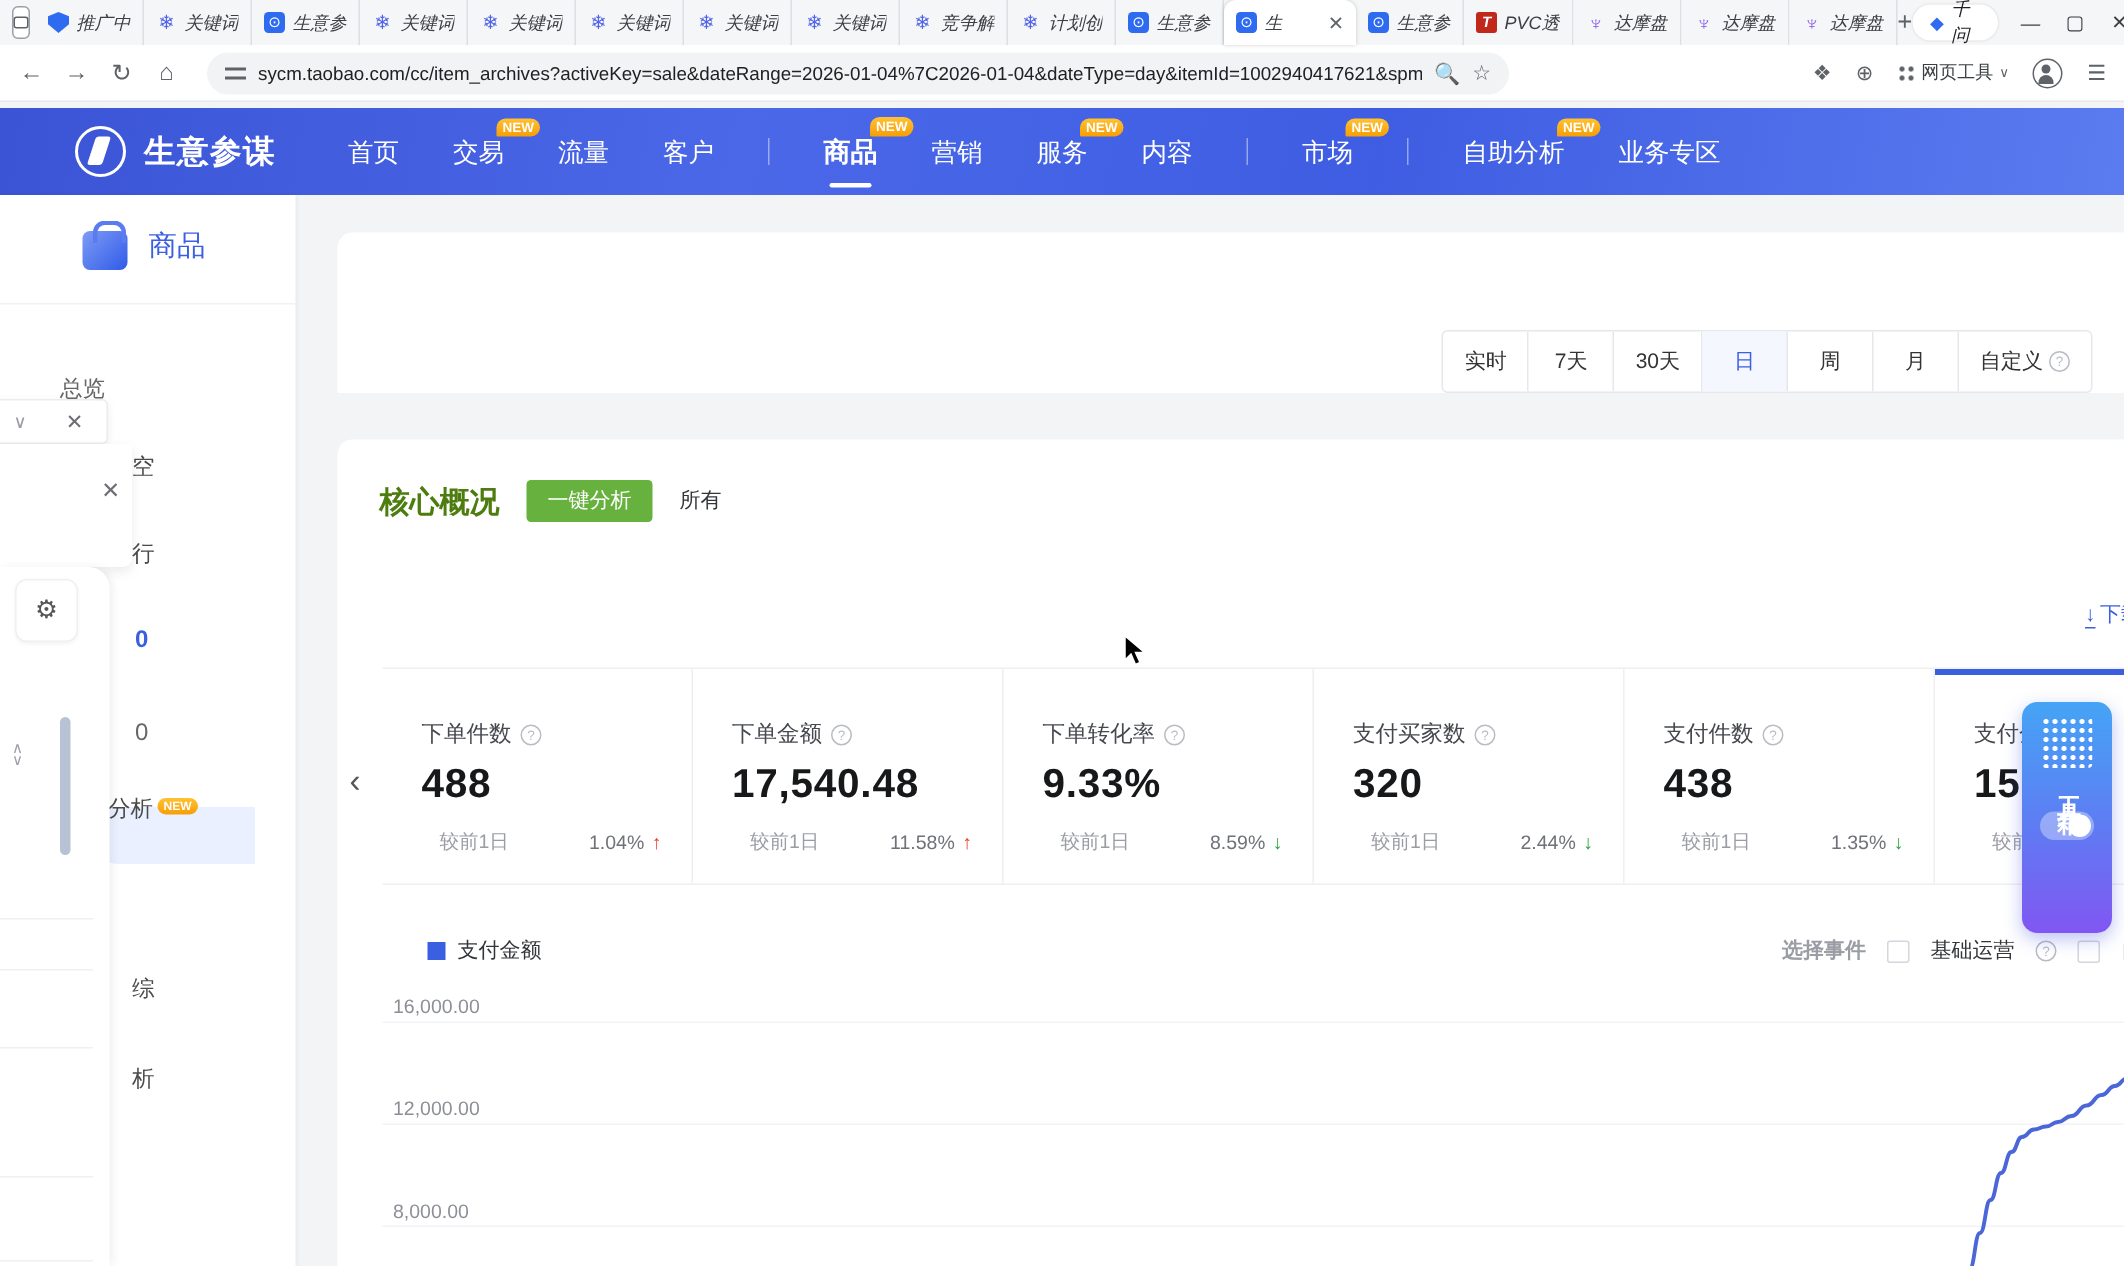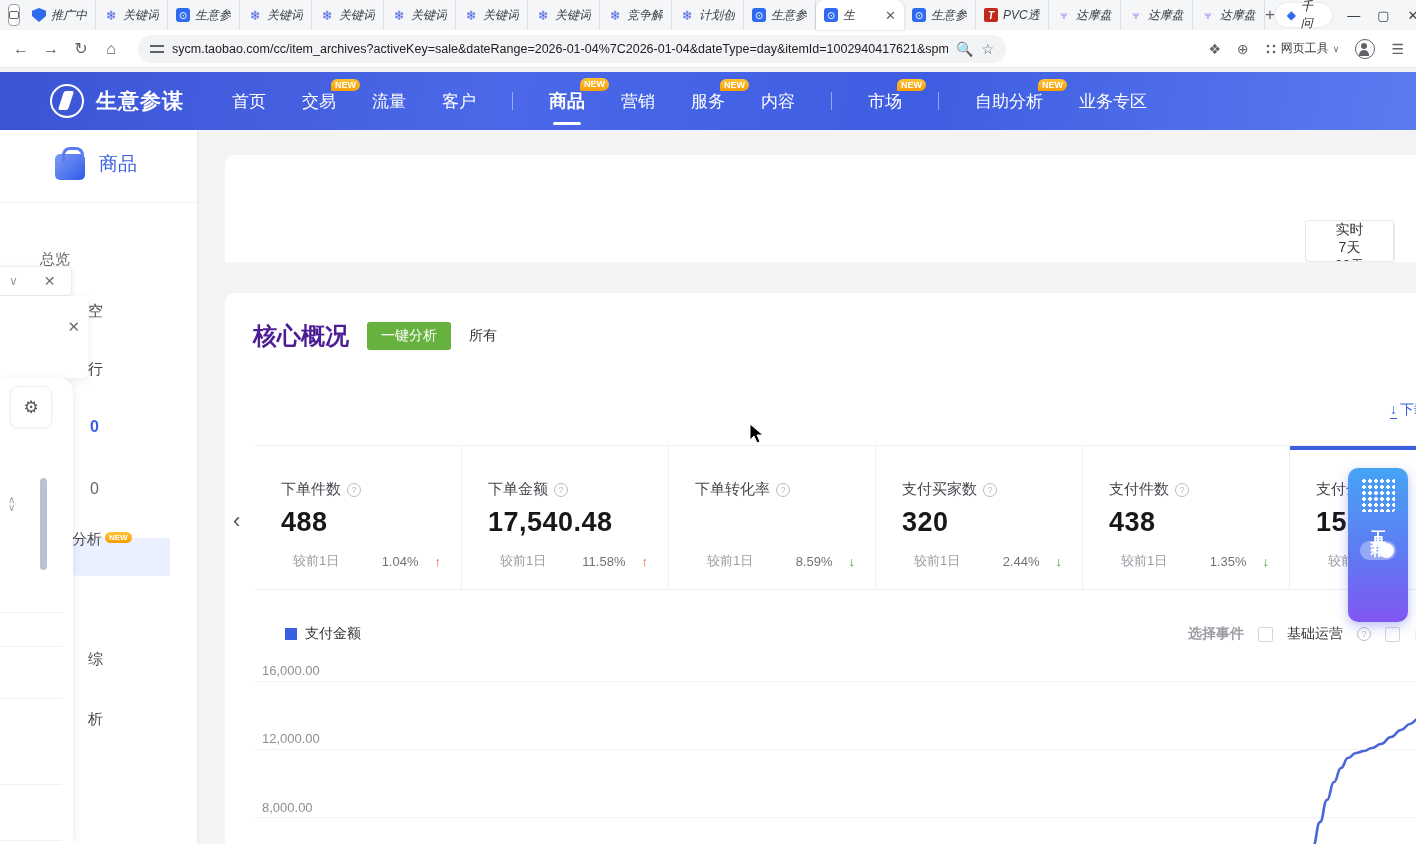--- a/index.html
+++ b/index.html
@@ -87,44 +87,44 @@
   #subtabs { position:absolute; left:253px; top:172px; display:flex; align-items:center; gap:26px; font-size:15px; color:#3c3c3c; }
   .stab { display:flex; align-items:center; gap:5px; position:relative; white-space:nowrap; }
   .stab .s-ico { font-size:13px; color:#6d6d74; }
   .stab.active { color:#3a5fe0; font-weight:bold; }
   .stab.active .s-ico { color:#3a5fe0; }
   .stab .new-badge { top:-13px; right:-8px; }
   #subtabs-right { position:absolute; right:0px; top:172px; display:flex; gap:24px; font-size:15px; color:#3c3c3c; width:240px; overflow:hidden; }
   .stat-time { position:absolute; left:253px; top:232px; font-size:14px; color:#8a8f99; }
   .stat-time b { color:#8a8f99; font-weight:normal; }
 
-  #date-seg { position:absolute; right:21px; top:220px; height:42px; display:flex; background:#fff; border:1px solid #e6e7ec; border-radius:4px; overflow:hidden; z-index:5;flex-direction:column; }
+  #date-seg { position:absolute; right:21px; top:220px; height:42px; display:flex; background:#fff; border:1px solid #e6e7ec; border-radius:4px; overflow:hidden; z-index:5; }
   .seg { min-width:57px; padding:0 14px; display:flex; align-items:center; justify-content:center; font-size:14px; color:#333; border-right:1px solid #e6e7ec; gap:4px; }
   .seg:last-child { border-right:none; }
   .seg.active { color:#3a5fe0; background:#f5f7ff; }
   .q-circle { width:14px; height:14px; border:1px solid #b9bcc4; border-radius:50%; color:#b9bcc4; font-size:9px; display:inline-flex; align-items:center; justify-content:center; }
 
   #main-card { position:absolute; left:225px; top:293px; width:1191px; height:551px; background:#fff; border-radius:10px 0 0 0; }
   #overview-head { position:absolute; left:28px; top:27px; display:flex; align-items:center; gap:18px; width:1160px; }
-  .ov-title { font-size:24px; font-weight:bold; color:#4c1d95; white-space:nowrap; }
+  .ov-title { font-size:20px; font-weight:bold; color:#4d7c0f; white-space:nowrap; }
   .analyze-btn { background:#67b23e; color:#fff; font-size:14px; padding:5px 14px; border-radius:3px; border:none; white-space:nowrap; }
   .ov-desc { font-size:14px; color:#8c8f96; white-space:nowrap; overflow:hidden; width:880px; }
   .ov-all { font-size:14px; color:#33353a; white-space:nowrap; }
   .dl-link { position:absolute; right:-12px; top:108px; color:#3a5fe0; font-size:14px; white-space:nowrap; }
   .dl-ico { display:inline-block; border-bottom:1.5px solid #3a5fe0; padding-bottom:1px; margin-right:3px; }
 
   
   #metrics { position:absolute; left:30px; top:152px; width:1161px; height:145px; display:flex; border-top:1px solid #efefef; border-bottom:1px solid #efefef; }
   .mcard { flex:0 0 207px; border-right:1px solid #efefef; padding:34px 0 0 26px; position:relative; }
   .mcard:last-child { border-right:none; flex:1; }
   .mcard.selected:before { content:""; position:absolute; left:0; top:0; right:0; height:4px; background:#3a5fe0; }
   .m-label { font-size:15px; color:#45484e; display:flex; align-items:center; gap:6px; }
   .m-value { font-size:27px; font-weight:bold; color:#17181a; margin-top:8px; letter-spacing:.5px; }
   .m-cmp { position:absolute; left:26px; right:20px; top:106px; display:flex; justify-content:space-between; font-size:13px; color:#9a9da4;margin-left:12px; }
-  .m-change { display:flex; gap:16px; align-items:center; color:#6f7278; }
+  .m-change { display:flex; gap:5px; align-items:center; color:#6f7278; }
   .arr-up { color:#e8472e; font-weight:bold; }
   .arr-down { color:#26a33a; font-weight:bold; }
   .carousel-left { position:absolute; left:8px; top:215px; font-size:22px; color:#555; }
 
   
   #chart-head { position:absolute; left:60px; top:332px; display:flex; align-items:center; gap:8px; font-size:14px; color:#33353a; }
   .legend-sq { width:12px; height:12px; background:#3a5fe0; }
   #chart-right { position:absolute; right:-12px; top:332px; display:flex; align-items:center; gap:14px; font-size:14px; color:#33353a; white-space:nowrap; }
   .sel-event { color:#9a9da4;font-weight:bold; }
   .cbx { width:15px; height:15px; border:1px solid #d4d6db; border-radius:2px; background:#fff; }
@@ -427,20 +427,21 @@
             <span>11.58%</span>
             <span class="arr-up">↑</span>
           </span>
         </div>
       </div>
       <div class="mcard">
         <div class="m-label">
           <span>下单转化率</span>
           <span class="q-circle">?</span>
         </div>
+        <div class="m-value">9.33%</div>
         <div class="m-cmp">
           <span>较前1日</span>
           <span class="m-change">
             <span>8.59%</span>
             <span class="arr-down">↓</span>
           </span>
         </div>
       </div>
       <div class="mcard">
         <div class="m-label">

